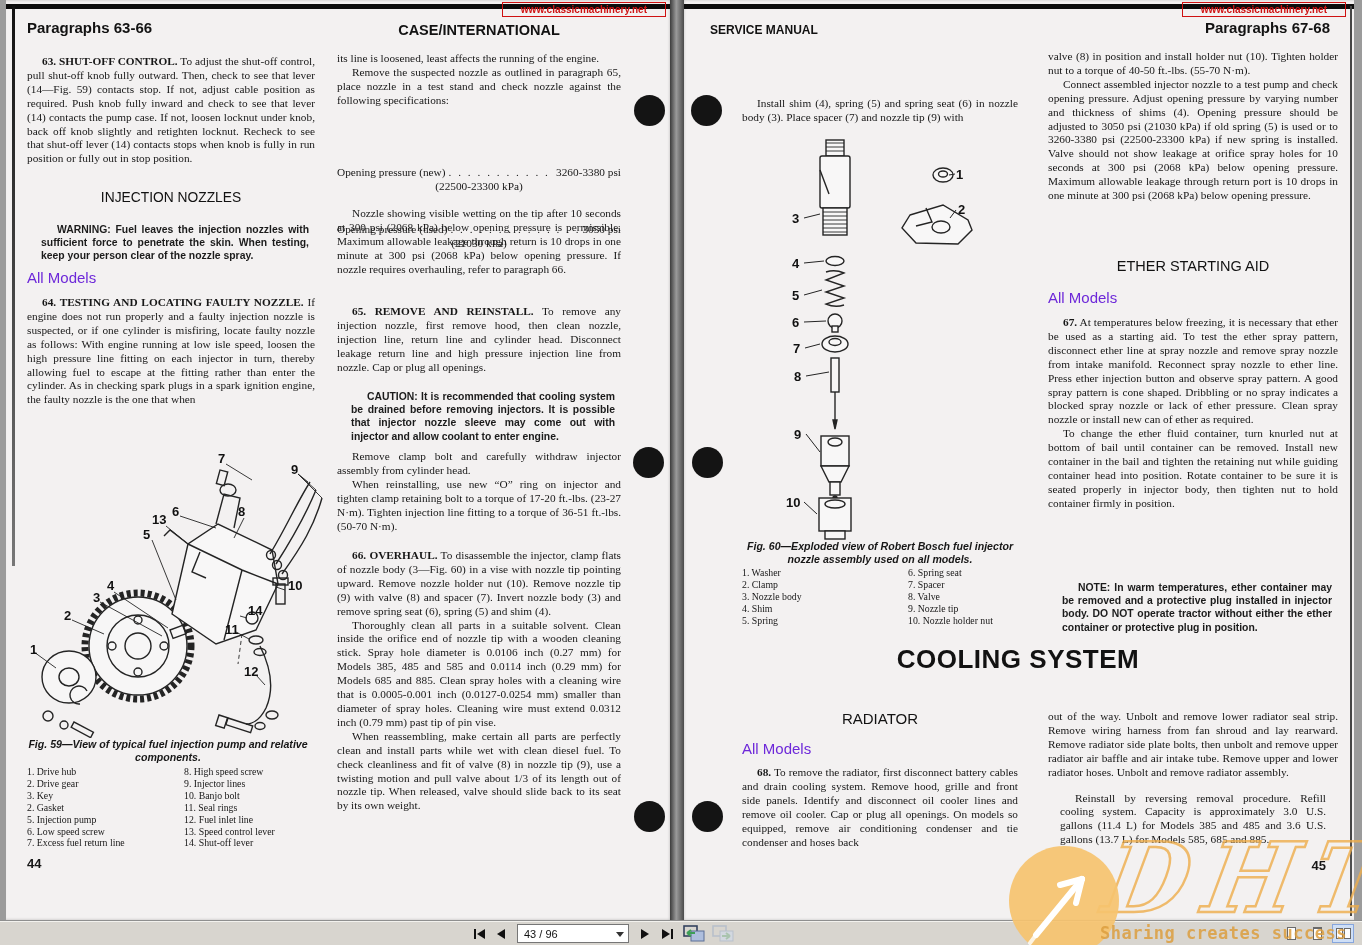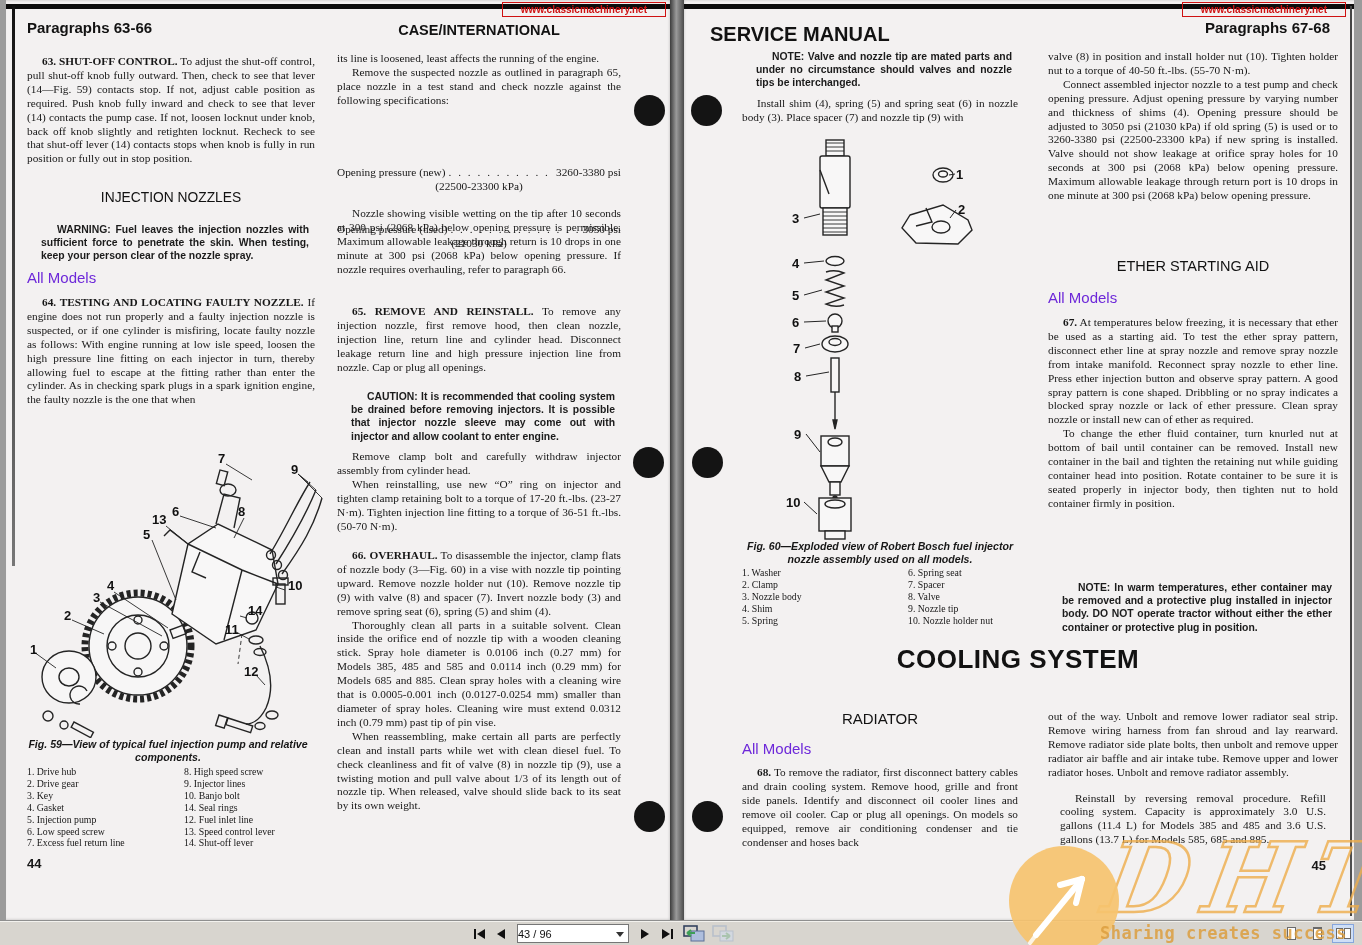--- a/index.html
+++ b/index.html
@@ -44,21 +44,21 @@
   #toolbar{position:absolute;left:0;top:920px;width:1362px;height:25px;background:#d8d5cf;
     border-top:1px solid #8f8f8f;box-shadow:inset 0 1px 0 #f3f2ee;z-index:20;}
   #nav{position:absolute;left:470px;top:3px;display:flex;align-items:center;gap:4px;}
   .navbtn{width:18px;height:18px;display:flex;align-items:center;justify-content:center;gap:1px;
     background:transparent;border:none;padding:0;cursor:default;}
   .tri-l{width:0;height:0;border-top:5px solid transparent;border-bottom:5px solid transparent;border-right:8px solid #101010;}
   .tri-r{width:0;height:0;border-top:5px solid transparent;border-bottom:5px solid transparent;border-left:8px solid #101010;}
   .vbar{width:2px;height:10px;background:#101010;}
   #page-combo{width:112px;height:19px;background:#fff;border:1px solid #767676;box-sizing:border-box;
     display:flex;align-items:center;font-family:"Liberation Sans",sans-serif;font-size:11px;color:#111;
-    padding-left:0;position:relative;margin:0 3px;}
+    padding-left:6px;position:relative;margin:0 3px;}
   #combo-arrow{position:absolute;right:4px;top:7px;width:0;height:0;
     border-left:4px solid transparent;border-right:4px solid transparent;border-top:5px solid #333;}
   .viewbtn{width:22px;height:17px;margin-left:3px;}
   #layouts{position:absolute;right:8px;top:3px;display:flex;gap:4px;z-index:30;}
   .lay{width:22px;height:19px;display:flex;align-items:center;justify-content:center;gap:1px;box-sizing:border-box;}
   .lay.sel{background:#cfdff6;border:1px solid #87a6dd;}
   .lay .pg{width:9px;height:13px;background:#fdfdfd;border:1px solid #6a6a6a;box-sizing:border-box;}
   .lay .pg.small{width:7px;height:11px;}
 
   
@@ -166,30 +166,30 @@
       <text x="132" y="92">13</text>
       <text x="228" y="183">14</text>
     </g>
   </svg>
 
   <div class="fig-cap" style="left:12px;top:738px;width:300px;">Fig. 59—View of typical fuel injection pump and relative components.</div>
   <div class="parts" style="left:21px;top:766px;width:150px;">
     <div>1.  Drive hub</div>
     <div>2.  Drive gear</div>
     <div>3.  Key</div>
-    <div>4.  Gasket</div>
+    <div>2.  Gasket</div>
     <div>5.  Injection pump</div>
     <div>6.  Low speed screw</div>
     <div>7.  Excess fuel return line</div>
   </div>
   <div class="parts" style="left:178px;top:766px;width:150px;">
     <div>8.  High speed screw</div>
     <div>9.  Injector lines</div>
     <div>10.  Banjo bolt</div>
-    <div>14.  Seal rings</div>
+    <div>11.  Seal rings</div>
     <div>12.  Fuel inlet line</div>
     <div>13.  Speed control lever</div>
     <div>14.  Shut-off lever</div>
   </div>
   <div class="pagenum" style="left:21px;top:856px;">44</div>
 
   <div class="col" style="left:331px;top:52px;width:284px;">
     <p class="body-text" style="margin:0;">its line is loosened, least affects the running of the engine.</p>
     <p class="body-text indent" style="margin:0;">Remove the suspected nozzle as outlined in paragraph 65, place nozzle in a test stand and check nozzle against the following specifications:</p>
   </div>
@@ -230,26 +230,23 @@
   <div class="hole" style="left:627px;top:447px;"></div>
   <div class="hole" style="left:628px;top:801px;"></div>
 </div>
 
 <div id="seam"></div>
 
 <div class="page" id="right-page">
   <div class="page-topedge"></div>
   <div class="page-rightedge"></div>
   <span class="scan-url" style="right:8px;">www.classicmachinery.net</span>
-  <div class="hdr" style="left:28px;top:23px;font-size:20px;">SERVICE MANUAL</div>
+  <div class="hdr" style="left:28px;top:23px;font-size:12px;">SERVICE MANUAL</div>
   <div class="hdr" style="right:24px;top:19px;">Paragraphs 67-68</div>
 
-  <div class="col note" style="left:60px;top:50px;width:276px;box-sizing:border-box;">
-    <span class="fl">NOTE: Valve and nozzle tip are mated parts and under no circumstance should valves and nozzle tips be interchanged.</span>
-  </div>
   <div class="col" style="left:60px;top:97px;width:276px;">
     <p class="body-text indent" style="margin:0;">Install shim (4), spring (5) and spring seat (6) in nozzle body (3). Place spacer (7) and nozzle tip (9) with</p>
   </div>
 
   <svg class="figsvg" style="left:58px;top:130px;" width="300" height="410" viewBox="0 0 300 410">
     <g stroke="#242424" fill="#f8f7f7" stroke-width="1.4">
       <rect x="86" y="10" width="18" height="16"></rect>
       <path d="M86 13 h18 M86 17 h18 M86 21 h18" fill="none" stroke-width="0.9"></path>
       <rect x="80" y="26" width="30" height="52" rx="2"></rect>
       <path d="M80 40 L89 64" fill="none"></path>

